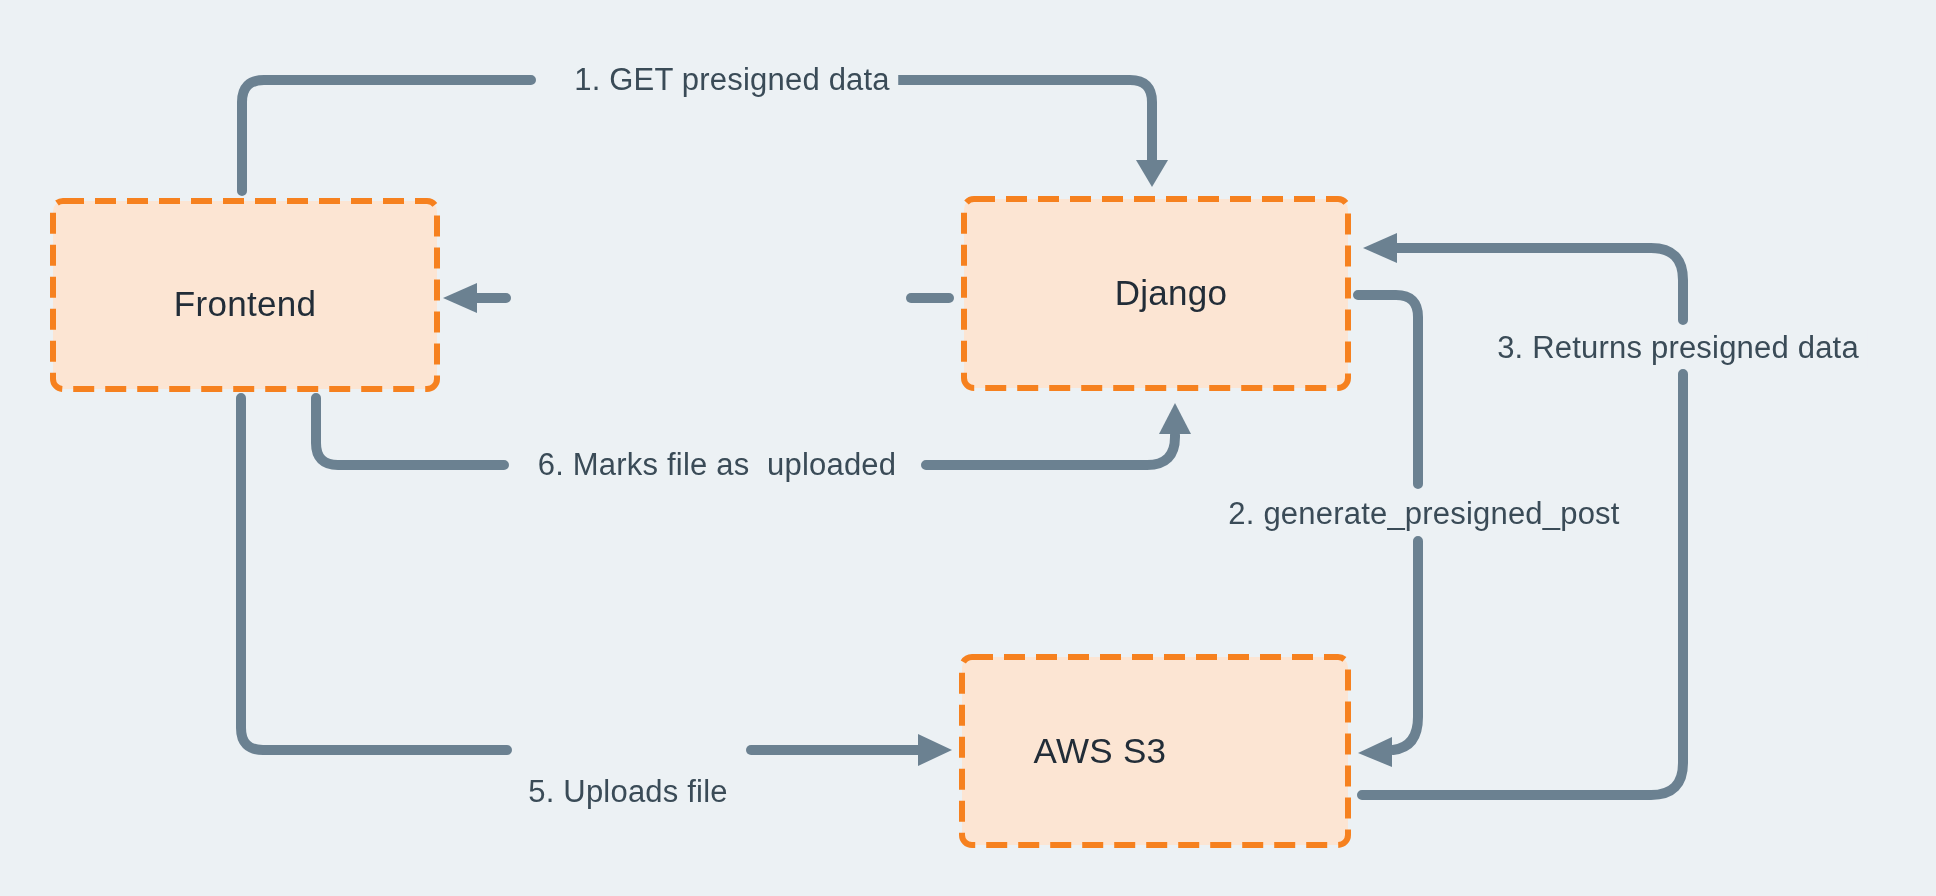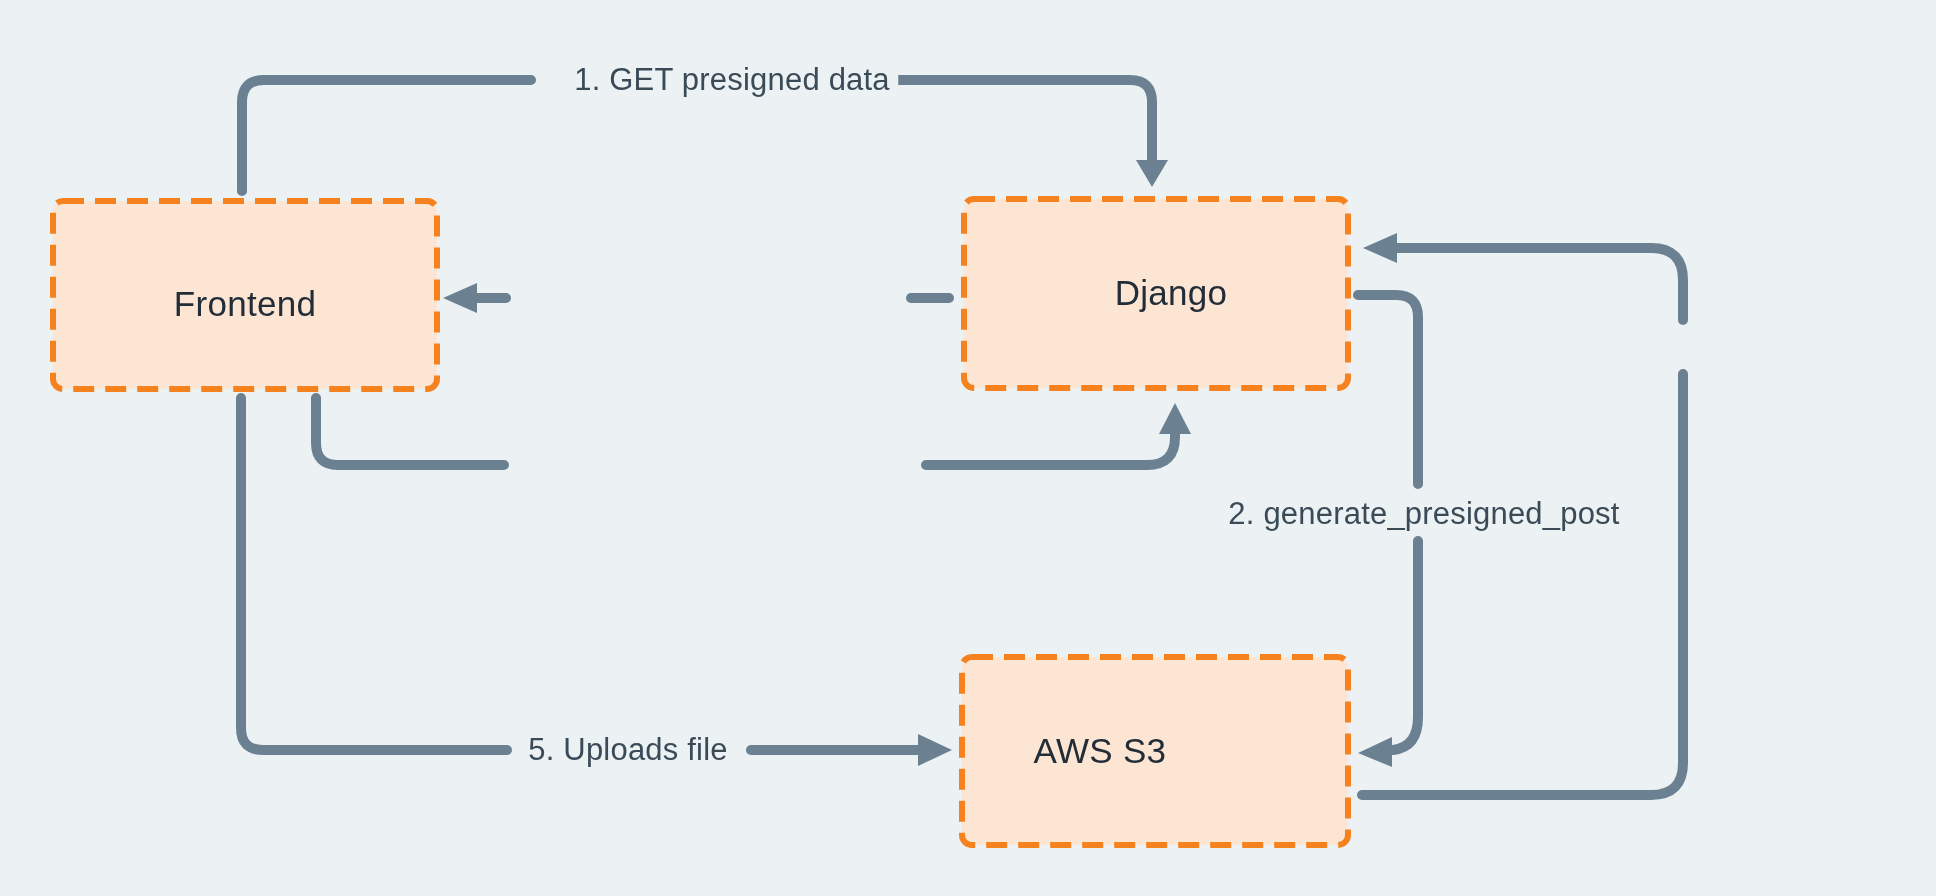--- a/index.html
+++ b/index.html
@@ -99,15 +99,17 @@
       <polygon class="edge-head" points="1363,248 1397,233 1397,263"></polygon>
     </g>
   </svg>
 
   <div class="node-label" style="left:245px; top:304px;">Frontend</div>
   <div class="node-label" style="left:1156px; top:293px;margin-left:15px;">Django</div>
   <div class="node-label" style="left:1100px; top:751px;">AWS S3</div>
 
   <div class="edge-label" style="left:710px; top:80px;margin-left:22px;">1. GET presigned data</div>
   <div class="edge-label" style="left:1424px; top:514px;">2. generate_presigned_post</div>
-  <div class="edge-label" style="left:628px; top:750px;text-align:center;">5. Uploads file</div>
+  <div class="edge-label" style="left:1678px; top:348px;">3. Returns presigned data</div>
+  <div class="edge-label" style="left:628px; top:792px;text-align:center;">5. Uploads file</div>
+  <div class="edge-label" style="left:717px; top:465px;">6. Marks file as  uploaded</div>
 
 </div>
 
 </body></html>

